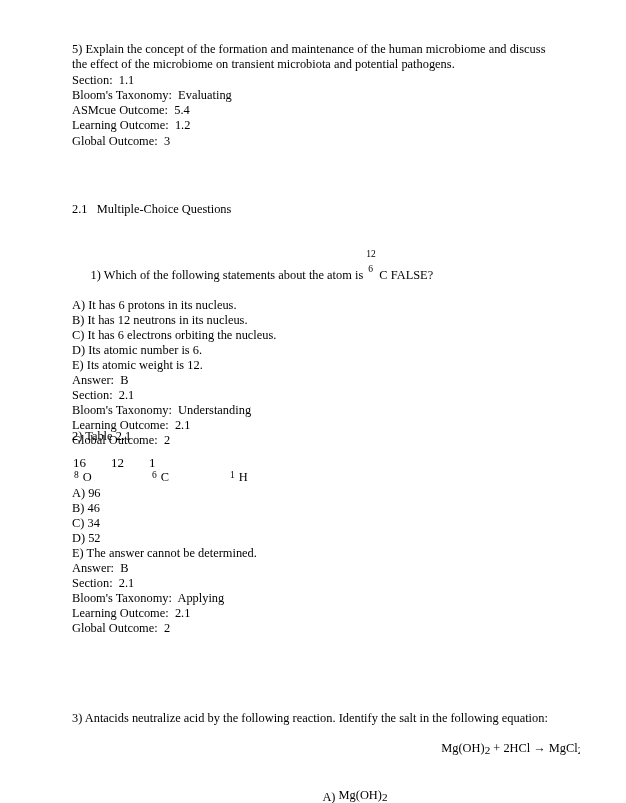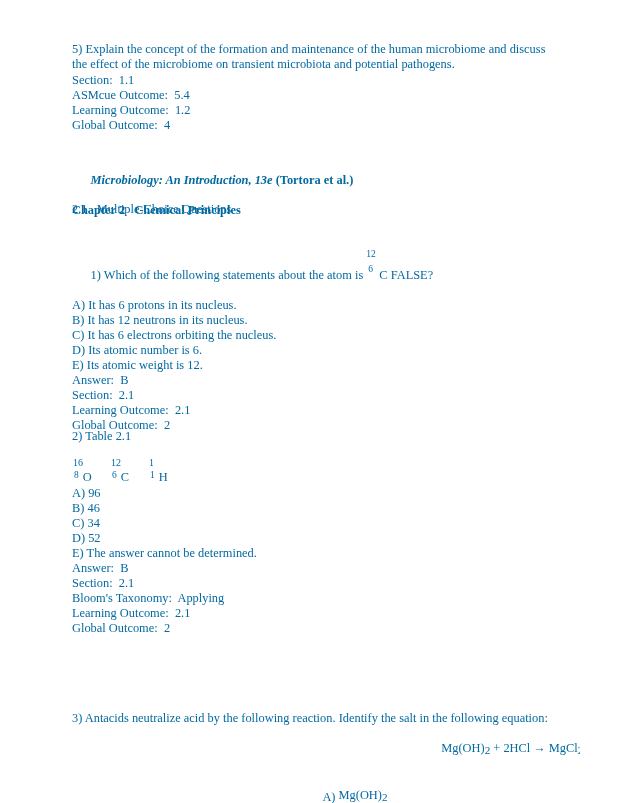--- a/index.html
+++ b/index.html
@@ -1,88 +1,84 @@
 <!DOCTYPE html>
 <html><head>
 <meta charset="utf-8">
 <style>
   html,body{margin:0;padding:0;background:#ffffff;}
   .page{
     position:relative;
     width:580px;height:803px;
-    background:#ffffff;color:#0369a1;
+    background:#ffffff;color:#000000;
     font-family:"Liberation Serif", serif;
     font-size:12.4px;line-height:15px;
     overflow:hidden;
   }
   .block{position:absolute;left:72px;width:548px;}
   .ln{white-space:pre;}
   .q5 .ln{line-height:15.3px;}
   .bold{font-weight:bold;}
   .bolditalic{font-weight:bold;font-style:italic;}
   .sub{font-size:0.9em;vertical-align:-0.22em;}
   .raised{position:relative;top:-2.5px;}
 
   
   .iso{display:inline-block;position:relative;width:13px;height:10px;}
   .iso .iso-mass{position:absolute;left:0;bottom:20px;font-size:9.5px;line-height:9.5px;}
   .iso .iso-atomic{position:absolute;left:2px;bottom:5px;font-size:9.5px;line-height:9.5px;}
 
   
   .spacer-q2{height:14px;}
-  .mass-row{display:flex;font-size:10px;line-height:10px;height:10px;margin-bottom:2px;}
+  .mass-row{display:flex;font-size:13px;line-height:10px;height:10px;margin-bottom:2px;}
   .mass-cell{width:38px;padding-left:1px;box-sizing:border-box;}
-  .sym-row{display:flex;line-height:15px;}
+  .sym-row{display:flex;line-height:15px;gap:40px;}
   .sym-cell{width:38px;box-sizing:border-box;}
   .atomic-num{font-size:9.5px;position:relative;top:-3.5px;padding-left:2px;margin-right:4px;display:inline-block;}
   .using-line{margin-top:4px;}
 
   .eq-line{margin-bottom:2px;text-align:right;}
   .qa-line{margin-bottom:2px;text-align:center;}
 
   .footer{position:absolute;left:12px;width:626px;text-align:right;}
   .footer-page{top:740px;}
   .footer-dot{top:760px;font-size:10px;line-height:10px;}
 </style>
 </head>
 <body>
 
 <div class="page">
 
   <div class="block q5" style="top:42px;">
     <div class="ln">5) Explain the concept of the formation and maintenance of the human microbiome and discuss</div>
     <div class="ln">the effect of the microbiome on transient microbiota and potential pathogens.</div>
     <div class="ln">Section:  1.1</div>
+    <div class="ln">Bloom's Taxonomy:  Evaluating</div>
     <div class="ln">ASMcue Outcome:  5.4</div>
     <div class="ln">Learning Outcome:  1.2</div>
-    <div class="ln">Global Outcome:  4</div>
+    <div class="ln">Global Outcome:  3</div>
   </div>
 
-  <div class="block" style="top:158px;">
-    <div class="ln">
-      <span class="bolditalic">Microbiology: An Introduction, 13e</span><span class="bold"> (Tortora et al.)</span>
-    </div>
-    <div class="ln bold">Chapter 2   Chemical Principles</div>
-  </div>
 
   <div class="block" style="top:202px;">
     <div class="ln">2.1   Multiple-Choice Questions</div>
   </div>
 
   <div class="block" style="top:253px;">
     <div class="ln">
       <span>1) Which of the following statements about the atom is </span><span class="iso"><span class="iso-mass">12</span><span class="iso-atomic">6</span></span><span>C</span><span> FALSE?</span>
     </div>
     <div class="ln">A) It has 6 protons in its nucleus.</div>
     <div class="ln">B) It has 12 neutrons in its nucleus.</div>
     <div class="ln">C) It has 6 electrons orbiting the nucleus.</div>
     <div class="ln">D) Its atomic number is 6.</div>
     <div class="ln">E) Its atomic weight is 12.</div>
     <div class="ln">Answer:  B</div>
     <div class="ln">Section:  2.1</div>
+    <div class="ln">Bloom's Taxonomy:  Understanding</div>
     <div class="ln">Learning Outcome:  2.1</div>
     <div class="ln">Global Outcome:  2</div>
   </div>
 
   <div class="block" style="top:429px;">
     <div class="ln">2) Table 2.1</div>
     <div class="spacer-q2"></div>
     <div class="mass-row">
       <span class="mass-cell">16</span>
       <span class="mass-cell">12</span>

